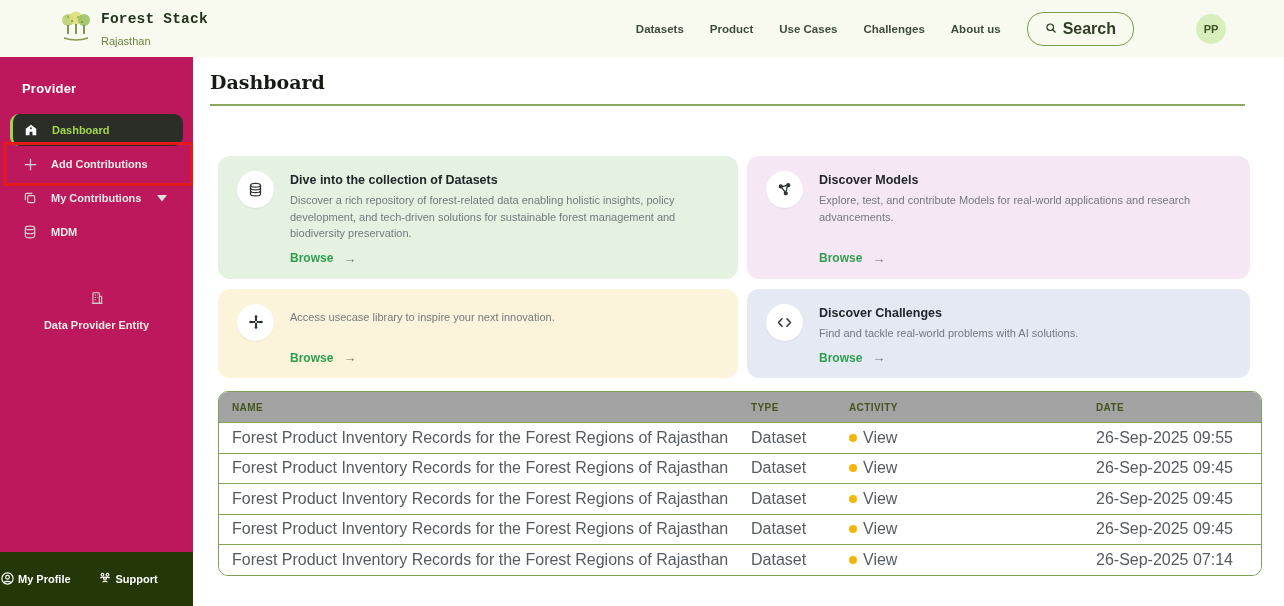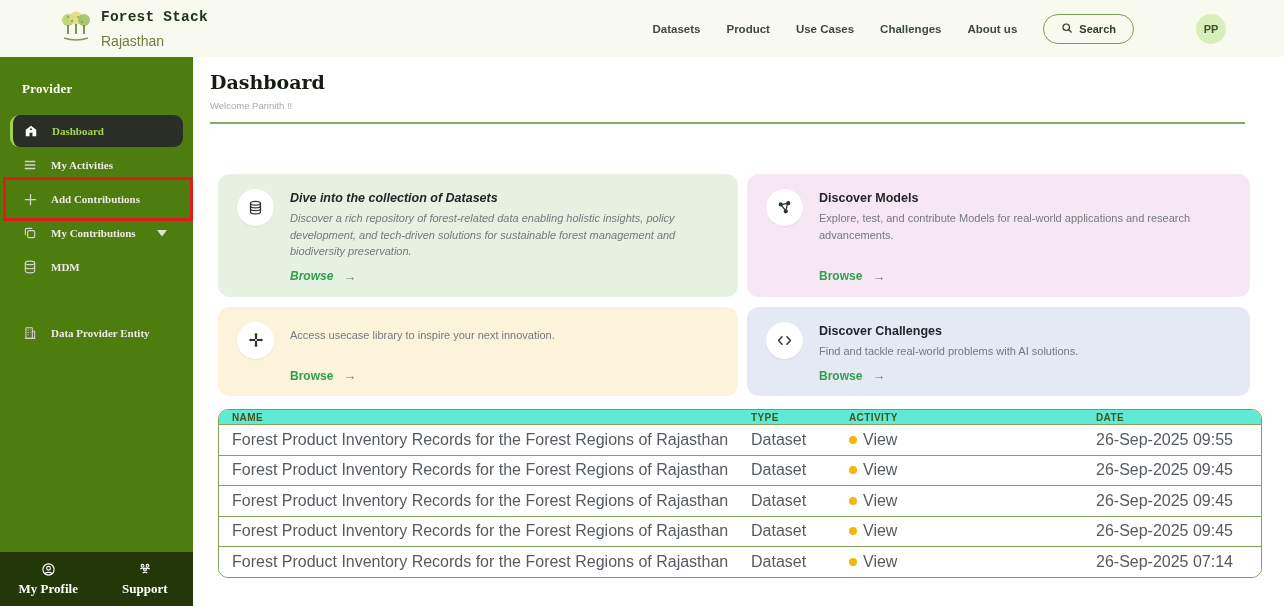--- a/index.html
+++ b/index.html
@@ -8,94 +8,94 @@
 
   .app { width:1284px; height:606px; display:flex; flex-direction:column; }
 
   
   .topbar {
     height:57px; flex:0 0 57px; background:#f8faf0;
     display:flex; align-items:center; padding:0 58px 0 60px;
   }
   .brand { display:flex; align-items:center; gap:9px; cursor:pointer; }
   .brand-text .brand-title { font-family:Liberation Mono, monospace; font-weight:bold; font-size:14.5px; color:#21341b; letter-spacing:0.2px; }
-  .brand-text .brand-sub { font-size:14px; color:#6c813f; margin-top:8px; }
+  .brand-text .brand-sub { font-size:11px; color:#6c813f; margin-top:8px; }
   .topnav { margin-left:auto; display:flex; align-items:center; gap:26px; }
   .topnav a { font-size:11.5px; font-weight:600; color:#3e4a3b; text-decoration:none; cursor:pointer; }
   .search-pill {
     display:flex; align-items:center; gap:6px; border:1px solid #7d9c52; border-radius:16px;
-    background:transparent; padding:7px 17px; font-size:11px; font-weight:600; color:#2f3d24; cursor:pointer;
+    background:transparent; padding:7px 17px; font-size:16px; font-weight:600; color:#2f3d24; cursor:pointer;
     font-family:"Liberation Sans", sans-serif;
   }
   .avatar {
     width:30px; height:30px; border-radius:50%; background:#d9eebd; color:#3d5321;
     display:flex; align-items:center; justify-content:center; font-size:11px; font-weight:bold; cursor:pointer;margin-left:36px;
   }
 
   
   .body-row { flex:1; display:flex; min-height:0; }
 
   
-  .sidebar { width:193px; flex:0 0 193px; background:#4d7c0f; display:flex; flex-direction:column;font-family:Liberation Serif, serif; }
+  .sidebar { width:193px; flex:0 0 193px; background:#be185d; display:flex; flex-direction:column; }
   .sb-heading { color:#ffffff; font-size:13px; font-weight:bold; padding:24px 22px 16px; letter-spacing:0.2px; }
   .sb-nav { flex:1; }
   .sb-item {
     display:flex; align-items:center; gap:13px; margin:2px 10px; padding:8px 12px;
     color:#eceae6; font-size:11px; font-weight:600; cursor:pointer; border-radius:9px;
   }
   .sb-item .sb-icon { width:16px; height:16px; display:flex; align-items:center; justify-content:center; color:#d6d4cf; flex:0 0 16px; }
   .sb-item.active { background:#2a2e26; border-left:3px solid #9ed44d; padding-left:10px; color:#a6d54f; }
   .sb-item.active .sb-icon { color:#ffffff; }
   .sb-item .caret { margin-left:auto; margin-right:4px; color:#e3e1dc; }
   .sb-item-wrap { position:relative; margin:2px 10px; }
   .sb-item-wrap .sb-item { margin:0; }
   .annotation-box {
     position:absolute; left:-7px; right:-10px; top:-6px; bottom:-6px;
     border:3px solid #e3191c; pointer-events:none;
   }
-  .gap-top { margin-top:34px !important; }
+  .gap-top { margin-top:34px !important;flex-direction:column; }
   .sb-footer {
     flex:0 0 54px; background:#233708; display:flex; align-items:center;
   }
   .sb-foot-item {
-    flex:1; display:flex; flex-direction:column; align-items:center; gap:3px;
-    color:#ffffff; font-size:13px; font-weight:600; cursor:pointer;text-align:center;
+    flex:1; display:flex; flex-direction:row; align-items:center; gap:3px;
+    color:#ffffff; font-size:11px; font-weight:600; cursor:pointer;text-align:center;
   }
   .sb-foot-item .sb-icon { color:#ffffff; height:16px; }
 
   
   main { flex:1; background:#ffffff; padding:14px 22px 0 17px; overflow:hidden; }
   .page-title { font-family:"DejaVu Serif", serif; font-size:19px; font-weight:bold; color:#161b13; }
   .welcome { font-size:9.5px; color:#a6aba6; margin-top:7px; }
   .divider { border:none; border-top:2.5px solid #8aa95e; margin:11px 17px 0 0; }
 
   .cards {
     display:grid; grid-template-columns:520px 1fr; gap:10px 9px;
     margin:50px 12px 0 8px;
   }
   .card { border-radius:12px; display:flex; gap:16px; padding:15px 18px 13px 19px; cursor:pointer; }
-  .card-datasets   { background:#e5f1e1;font-style:italic; }
+  .card-datasets   { background:#e5f1e1; }
   .card-models     { background:#f6e7f5; }
   .card-usecases   { background:#fbf4db; }
   .card-challenges { background:#e4e9f4; }
   .card-icon {
     width:37px; height:37px; border-radius:50%; background:#ffffff; flex:0 0 37px;
     display:flex; align-items:center; justify-content:center; color:#2e3430;
     box-shadow:0 1px 2px rgba(0,0,0,0.06);
   }
   .card-body { display:flex; flex-direction:column; flex:1; }
   .card-title { font-size:12.5px; font-weight:bold; color:#22262a; margin-top:2px; }
   .card-desc { font-size:11px; color:#74797d; line-height:1.5; margin-top:5px; max-width:480px; }
   .card-cta { margin-top:auto; padding-top:9px; display:flex; align-items:center; gap:10px; font-size:12px; font-weight:bold; color:#2f9f4f; cursor:pointer; }
   .card-cta .arrow { color:#6f7a72; font-weight:normal; font-size:13px; }
 
   
   .table { margin:13px 0 0 8px; border:1px solid #7e9e55; border-radius:10px; overflow:hidden; background:#fff; }
   .trow { display:grid; grid-template-columns:519px 98px 247px 1fr; align-items:center; }
-  .thead { background:#5eead4; height:14px; }
+  .thead { background:#a3a3a3; height:30px; }
   .thead .cell { font-size:10px; font-weight:bold; color:#46541f; letter-spacing:0.4px; }
   .tbody .trow { height:30.5px; border-top:1px solid #87a45c; background:#ffffff; }
   .cell { padding-left:13px; font-size:16px; color:#565b60; white-space:nowrap; overflow:hidden; }
   .activity-cell { display:flex; align-items:center; gap:6px; }
   .dot { width:8px; height:8px; border-radius:50%; background:#f4b60b; display:inline-block; }
 </style>
 </head>
 <body>
 
 <div class="app">
@@ -151,28 +151,20 @@
         <div class="sb-item active">
           <span class="sb-icon">
             <svg width="14" height="14" viewBox="0 0 24 24" fill="currentColor">
                 <path d="M12 3 L21 10 V21 H14.5 V15 H9.5 V21 H3 V10 Z"></path>
                 <circle cx="12" cy="9" r="1.6" fill="#2a2e26"></circle>
               </svg>
           </span>
           <span>Dashboard</span>
         </div>
 
-        <div class="sb-item">
-          <span class="sb-icon">
-            <svg width="14" height="14" viewBox="0 0 24 24" fill="none" stroke="currentColor" stroke-width="2.4">
-                <path d="M3 6 H21 M3 12 H21 M3 18 H21"></path>
-              </svg>
-          </span>
-          <span>My Activities</span>
-        </div>
 
         <div class="sb-item-wrap">
           <div class="sb-item">
             <span class="sb-icon">
               <svg width="15" height="15" viewBox="0 0 24 24" fill="none" stroke="currentColor" stroke-width="2">
                   <path d="M12 3 V21 M3 12 H21"></path>
                 </svg>
             </span>
             <span>Add Contributions</span>
           </div>
@@ -238,21 +230,20 @@
                 <path d="M4.5 11.5 c0 -2 7 -2 7 0 M12.5 11.5 c0 -2 7 -2 7 0 M8.5 18 c0 -2 7 -2 7 0"></path>
               </svg>
           </span>
           <span>Support</span>
         </div>
       </div>
     </aside>
 
     <main>
       <h1 class="page-title">Dashboard</h1>
-      <div class="welcome">Welcome Parinith !!</div>
       <hr class="divider">
 
       <section class="cards">
 
         <div class="card card-datasets">
           <div class="card-icon">
             <svg width="15" height="15" viewBox="0 0 24 24" fill="none" stroke="#2e3430" stroke-width="2">
                 <ellipse cx="12" cy="5" rx="8" ry="3"></ellipse>
                 <path d="M4 5 V19 c0 1.7 3.6 3 8 3 s8 -1.3 8 -3 V5"></path>
                 <path d="M4 9.5 c0 1.7 3.6 3 8 3 s8 -1.3 8 -3 M4 14 c0 1.7 3.6 3 8 3 s8 -1.3 8 -3"></path>

